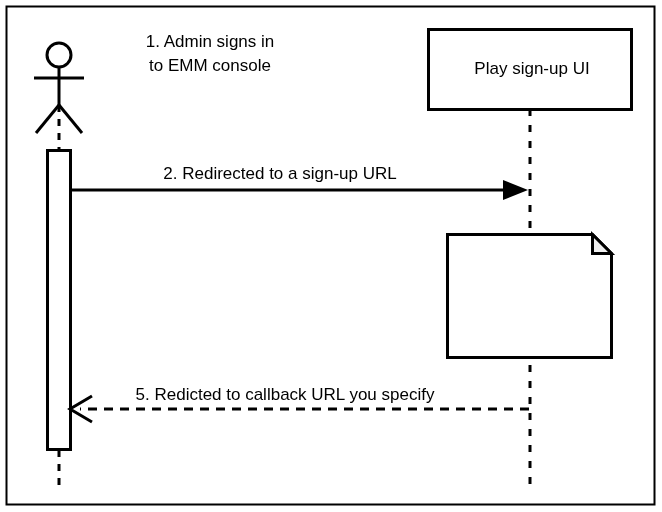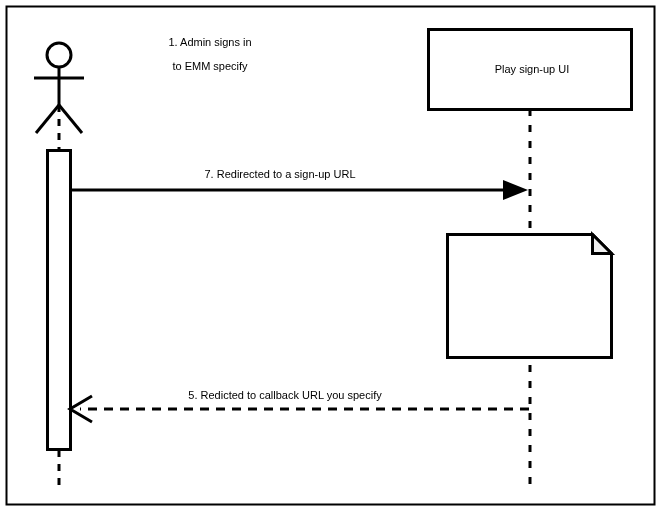--- a/index.html
+++ b/index.html
@@ -20,21 +20,21 @@
     background: #ffffff;
   }
   #diagram-svg {
     position: absolute;
     top: 0;
     left: 0;
   }
   .dgm-text {
     position: absolute;
     font-family: "Liberation Sans", sans-serif;
-    font-size: 11px;
+    font-size: 17px;
     color: #000000;
     line-height: 24px;
     white-space: pre;
     text-align: center;
   }
   #actor-label {
     left: 95px;
     top: 30px;
     width: 230px;
     text-align: center;
@@ -103,22 +103,22 @@
       <path d="M 447.5 234.5 L 592.5 234.5 L 611.5 253.5 L 611.5 357.5 L 447.5 357.5 Z" fill="#ffffff" stroke="#000000" stroke-width="3"></path>
       <path d="M 592.5 234.5 L 592.5 253.5 L 611.5 253.5 Z" fill="#f0f0f0" stroke="#000000" stroke-width="3" stroke-linejoin="miter"></path>
     </g>
 
     <g>
       <line x1="529" y1="409" x2="80" y2="409" stroke="#000000" stroke-width="3" stroke-dasharray="9,7"></line>
       <polyline points="92,396 70,409 92,422" fill="none" stroke="#000000" stroke-width="3" stroke-linecap="butt" stroke-linejoin="miter"></polyline>
     </g>
   </svg>
 
-  <div class="dgm-text" id="actor-label"><span>1. Admin signs in</span><br><span>to EMM specify</span></div>
+  <div class="dgm-text" id="actor-label"><span>1. Admin signs in</span><br><span>to EMM console</span></div>
 
   <div class="dgm-text" id="participant-label">Play sign-up UI</div>
 
-  <div class="dgm-text" id="msg1-label">7. Redirected to a sign-up URL</div>
+  <div class="dgm-text" id="msg1-label">2. Redirected to a sign-up URL</div>
 
   <div class="dgm-text" id="msg2-label">5. Redicted to callback URL you specify</div>
 
 
 </div>
 
 </body></html>

